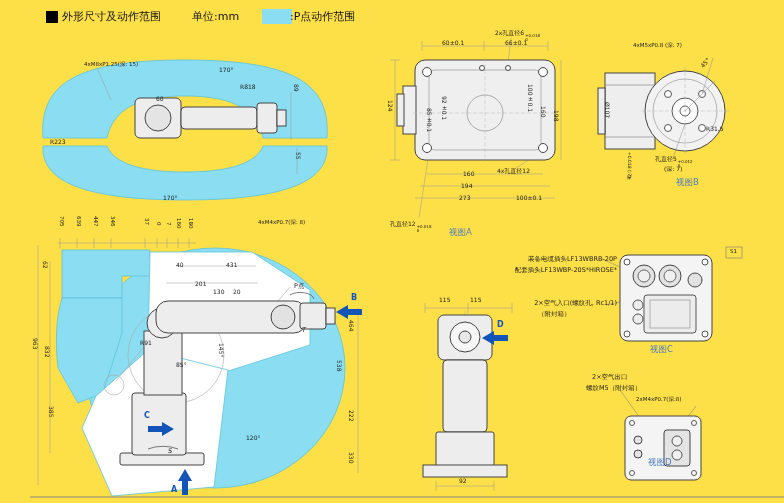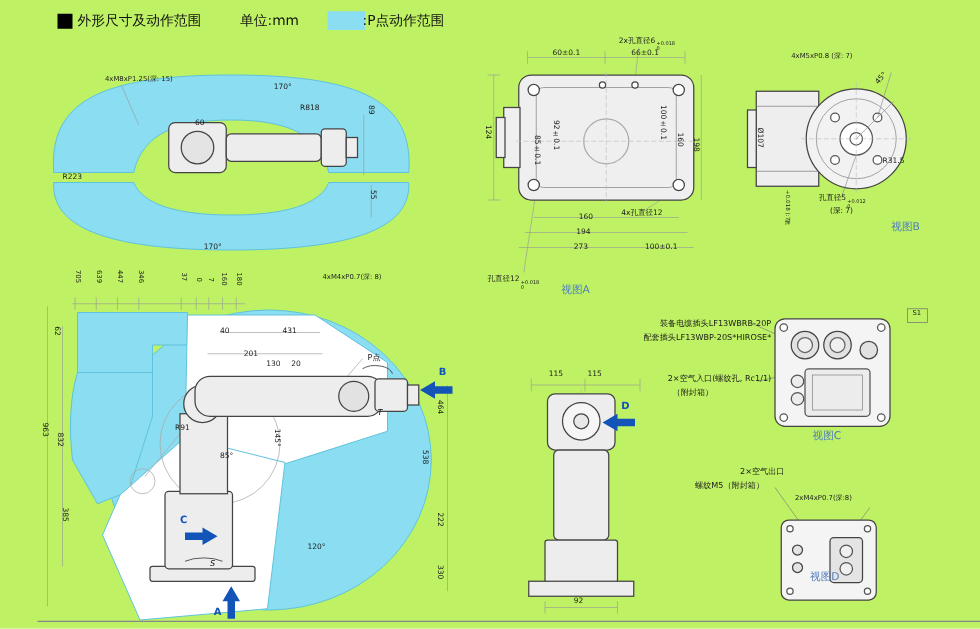--- a/index.html
+++ b/index.html
@@ -1,16 +1,16 @@
 <!DOCTYPE html>
 <html><head>
 <meta charset="utf-8">
 <style>
   html,body{margin:0;padding:0;background:#fff;}
-  .canvas{position:relative;width:784px;height:503px;background:#bef264;
+  .canvas{position:relative;width:784px;height:503px;background:#fde047;
           font-family:"DejaVu Sans",sans-serif;overflow:hidden;color:#222;}
   svg{position:absolute;overflow:visible;}
   .lbl{position:absolute;font-size:6px;line-height:1;white-space:nowrap;color:#1c1c1c;}
   .s55{font-size:5.5px;}
   .cn{font-size:6.5px;}
   .v{writing-mode:vertical-rl;}
   .viewname{position:absolute;font-size:8.5px;color:#4f7dbd;line-height:1;white-space:nowrap;}
   .legend-text{position:absolute;font-size:11px;color:#111;line-height:1.1;white-space:nowrap;}
   .swatch{position:absolute;}
   .swatch-black{width:12px;height:12px;background:#000;}
@@ -147,21 +147,21 @@
   <span class="lbl s55" style="left:633px;top:43px">4xM5xP0.8 (深: 7)</span>
   <span class="lbl" style="left:700px;top:60px;transform:rotate(-48deg)">45°</span>
   <span class="lbl v" style="left:604px;top:102px">Ø107</span>
   <span class="lbl" style="left:706px;top:126px">R31.5</span>
   <span class="lbl" style="left:655px;top:156px"><span>孔直径5</span><span class="tol">
         <span>+0.012</span>
         <span>0</span>
       </span></span>
   <span class="lbl" style="left:664px;top:166px">(深: 7)</span>
   <span class="lbl v" style="left:626px;top:152px;font-size:4.5px">+0.018 (深:7)</span>
-  <span class="viewname" style="left:713px;top:178px">视图B</span>
+  <span class="viewname" style="left:676px;top:178px">视图B</span>
 
   <svg style="left:28px;top:213px" width="345" height="290">
     <g fill="#8BDDF1" stroke="#5FC3DC" stroke-width="0.8">
       <ellipse cx="187" cy="155" rx="130" ry="120"></ellipse>
       <polygon points="34,37 122,37 122,63 94,63 94,85 34,85"></polygon>
       <path d="M34,85 L94,85 L94,120 L75,180 L50,190 L30,155 C27,130 28,104 34,85 Z"></path>
     </g>
     <g fill="#ffffff" stroke="#5FC3DC" stroke-width="0.8">
       <path d="M122,39 L224,39 L282,77 L282,132 L197,159 L120,139 Z"></path>
       <path d="M68,183 L120,137 L200,157 L186,274 L84,283 L54,215 Z"></path>
@@ -313,21 +313,21 @@
     </g>
     <g fill="#e4e4e4" stroke="#444">
       <rect x="86" y="62" width="26" height="36" rx="3"></rect>
       <circle cx="60" cy="72" r="4"></circle>
         <circle cx="60" cy="86" r="4"></circle>
     </g>
     <circle cx="99" cy="73" r="5" fill="#f0f0f0" stroke="#555"></circle>
     <circle cx="99" cy="87" r="5" fill="#f0f0f0" stroke="#555"></circle>
   </svg>
   <span class="lbl cn" style="left:592px;top:374px">2×空气出口</span>
-  <span class="lbl cn" style="left:556px;top:385px">螺纹M5（附封箱）</span>
+  <span class="lbl cn" style="left:586px;top:385px">螺纹M5（附封箱）</span>
   <span class="lbl s55" style="left:636px;top:397px">2xM4xP0.7(深:8)</span>
   <span class="viewname" style="left:648px;top:458px">视图D</span>
 
   <svg style="left:0;top:0" width="784" height="503">
     <g fill="#1254B8">
       <polygon points="336,312 348,305 348,309 362,309 362,315 348,315 348,319"></polygon>
       <polygon points="174,429 162,422 162,426 148,426 148,432 162,432 162,436"></polygon>
       <polygon points="185,469 178,481 182,481 182,495 188,495 188,481 192,481"></polygon>
       <polygon points="482,338 494,331 494,335 508,335 508,341 494,341 494,345"></polygon>
     </g>

